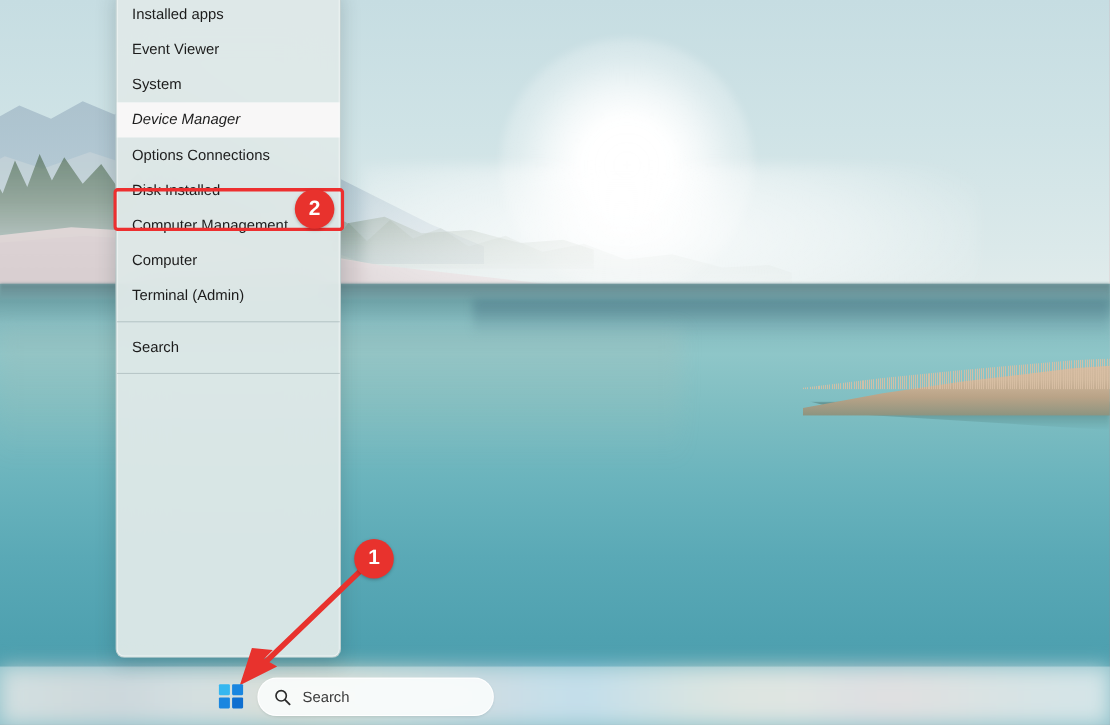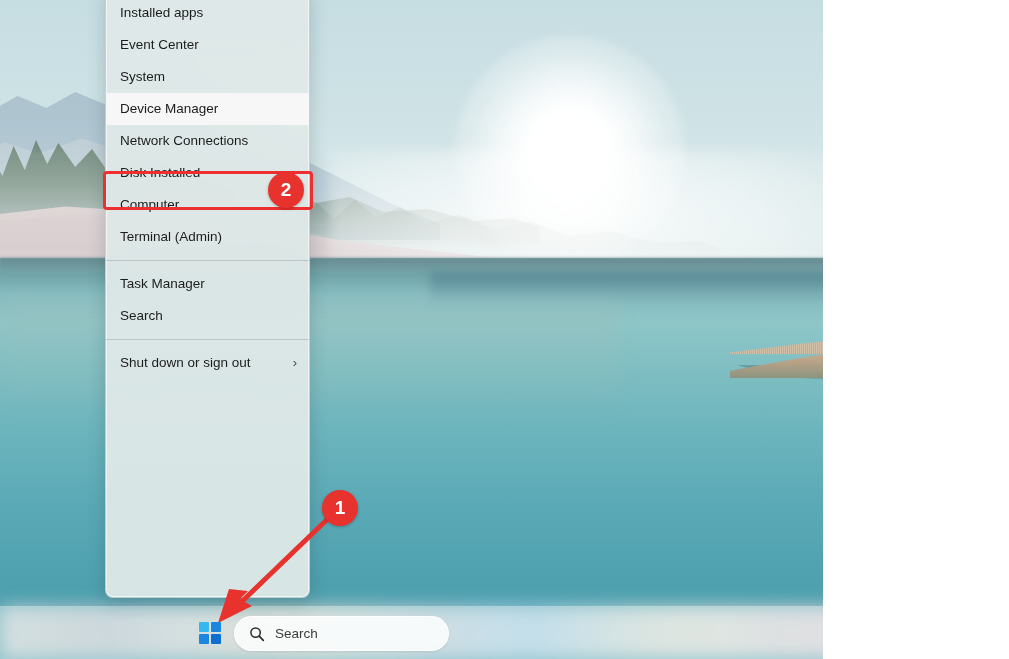--- a/index.html
+++ b/index.html
@@ -6,21 +6,21 @@
     margin: 0;
     padding: 0;
     width: 1009px;
     height: 659px;
     overflow: hidden;
     font-family: "Liberation Sans", sans-serif;
   }
 
   #root {
     position: relative;
-    width: 823px;
+    width: 1009px;
     height: 659px;
     overflow: hidden;
     background: #ef4444;
   }
 
   
   .wallpaper {
     position: absolute;
     left: 0; top: 0;
     width: 1009px; height: 659px;
@@ -232,20 +232,21 @@
     font-size: 13.5px;
     color: #1c1c1c;
     white-space: nowrap;
     display: flex;
     align-items: center;
     cursor: default;
   }
   .menu-item .label { flex: 1 1 auto; }
   .menu-item.highlighted {
     background: rgba(250,249,248,0.92);
+    font-style: italic;
   }
   .chev {
     font-size: 13px;
     color: #4a4a4a;
     margin-left: 8px;
     line-height: 1;
     transform: translateY(-1px);
   }
   .menu-sep {
     height: 1px;
@@ -369,60 +370,56 @@
     <div class="taskbar-topline"></div>
   </div>
 
   <div class="winx-menu">
 
     <div>
       <div class="menu-item">
         <span class="label">Installed apps</span>
       </div>
       <div class="menu-item">
-        <span class="label">Event Center</span>
+        <span class="label">Event Viewer</span>
       </div>
       <div class="menu-item">
         <span class="label">System</span>
       </div>
       <div class="menu-item highlighted">
         <span class="label">Device Manager</span>
       </div>
       <div class="menu-item">
-        <span class="label">Network Connections</span>
+        <span class="label">Options Connections</span>
       </div>
       <div class="menu-item">
         <span class="label">Disk Installed</span>
       </div>
       <div class="menu-item">
+        <span class="label">Computer Management</span>
+      </div>
+      <div class="menu-item">
         <span class="label">Computer</span>
       </div>
       <div class="menu-item">
         <span class="label">Terminal (Admin)</span>
       </div>
     </div>
 
     <div class="menu-sep"></div>
 
     <div>
       <div class="menu-item">
-        <span class="label">Task Manager</span>
-      </div>
-      <div class="menu-item">
         <span class="label">Search</span>
       </div>
     </div>
 
     <div class="menu-sep"></div>
 
     <div>
-      <div class="menu-item">
-        <span class="label">Shut down or sign out</span>
-        <span class="chev">›</span>
-      </div>
     </div>
   </div>
 
   <div class="red-rect"></div>
 
   <svg class="arrow-svg" viewBox="0 0 160 135">
     <line x1="138" y1="14" x2="32" y2="116" stroke="#e8322d" stroke-width="5" stroke-linecap="round"></line>
     <polygon points="18,128 52,111 40,104 48,96 29,94" fill="#e8322d"></polygon>
   </svg>
 

